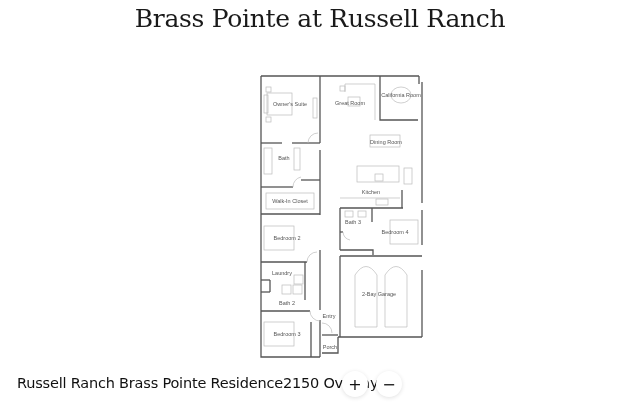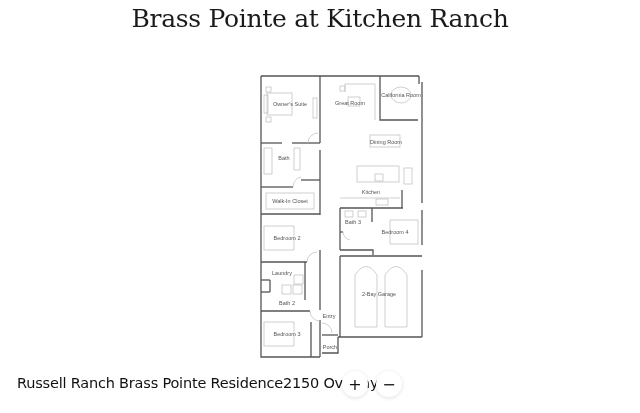--- a/index.html
+++ b/index.html
@@ -22,21 +22,21 @@
   .zoom-btn {
     position: absolute; top: 371px; width: 26px; height: 26px; border-radius: 50%;
     background: #fff; box-shadow: 0 1px 4px rgba(0,0,0,0.12);
     display: flex; align-items: center; justify-content: center;
     font-size: 16px; color: #111; cursor: pointer; font-family: "DejaVu Sans", sans-serif;
   }
 </style>
 </head>
 <body>
 
-<div class="title">Brass Pointe at Kitchen Ranch</div>
+<div class="title">Brass Pointe at Russell Ranch</div>
 
 <div class="plan">
   <svg width="640" height="413">
     <g stroke="#555" stroke-width="1.3" fill="none">
 
       <polyline points="261,76 261,357 320,357"></polyline>
 
       <polyline points="261,76 419,76"></polyline>
       <polyline points="419,76 419,84"></polyline>
 

